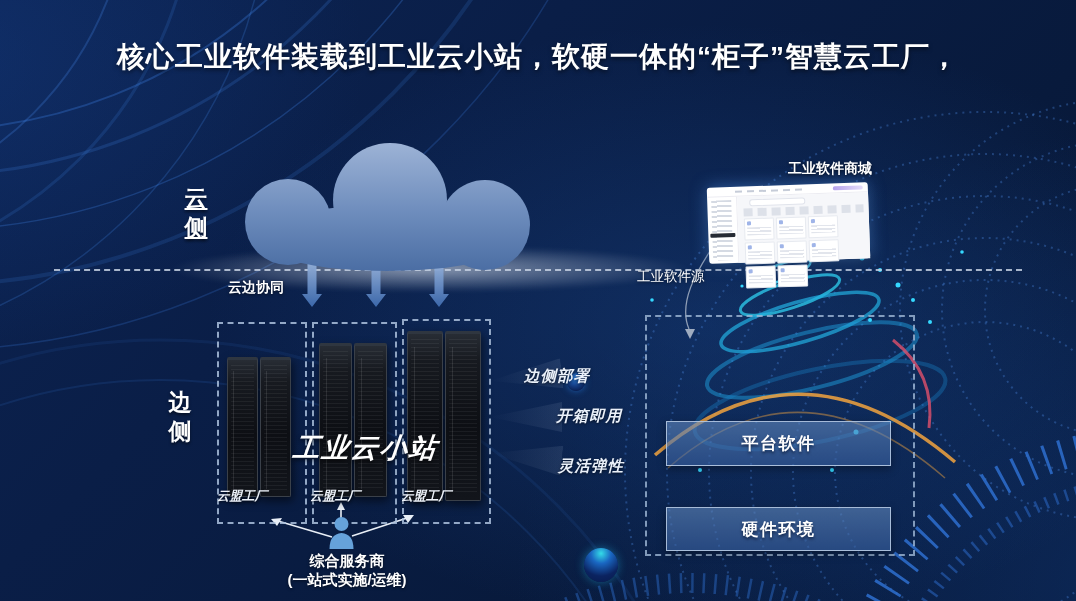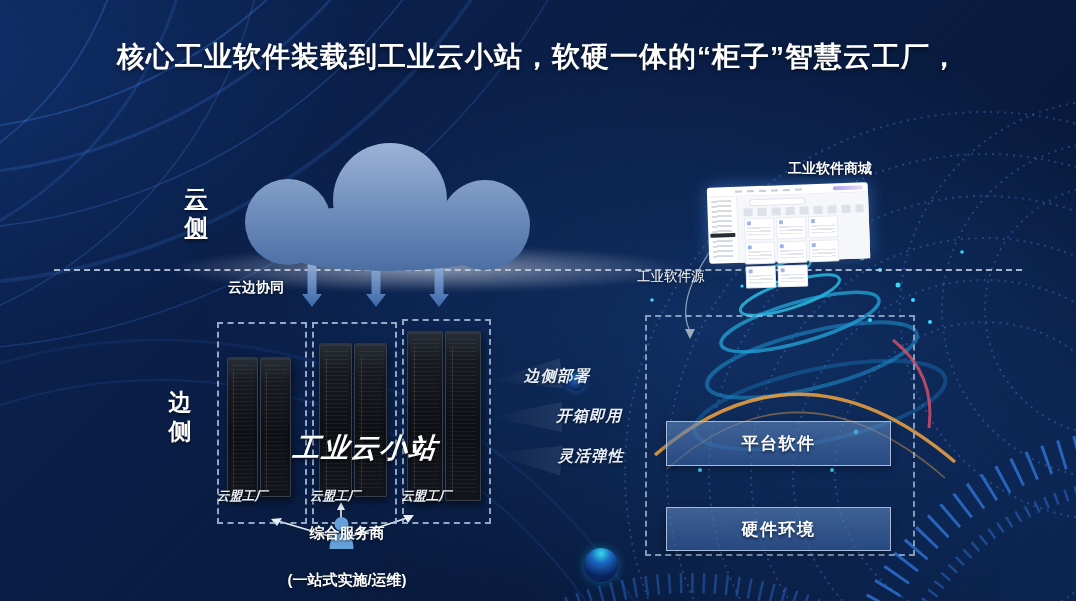--- a/index.html
+++ b/index.html
@@ -268,29 +268,29 @@
   <div class="abs rack-label" style="left:310px;top:488px;">云盟工厂</div>
   <div class="abs rack-label" style="left:401px;top:488px;">云盟工厂</div>
 
   <div class="abs station-name">工业云小站</div>
 
   <div class="abs beam" style="top:362px;transform:rotate(-6deg);"></div>
   <div class="abs beam" style="top:402px;"></div>
   <div class="abs beam" style="top:442px;transform:rotate(6deg);"></div>
   <div class="abs feature" style="left:524px;top:366px;">边侧部署</div>
   <div class="abs feature" style="left:556px;top:406px;">开箱即用</div>
-  <div class="abs feature" style="left:558px;top:446px;">灵活弹性</div>
+  <div class="abs feature" style="left:558px;top:456px;">灵活弹性</div>
 
   <div class="abs sphere sphere-sm"></div>
   <div class="abs sphere sphere-lg"></div>
 
   <div class="abs dash-box" style="left:645px;top:315px;width:266px;height:237px;border-color:rgba(160,185,215,.8);"></div>
   <div class="abs stack-box" style="top:421px;height:43px;">平台软件</div>
   <div class="abs stack-box" style="top:507px;height:42px;">硬件环境</div>
 
   <svg class="abs" style="left:328px;top:516px;z-index:4;" width="27" height="34" viewBox="0 0 27 34">
     <circle cx="13.5" cy="8" r="7" fill="#66a2da"></circle>
     <path d="M1.5,33 Q1.5,18 13.5,17 Q25.5,18 25.5,33 Z" fill="#66a2da"></path>
   </svg>
-  <div class="abs service-text" style="top:524px;text-align:center;">综合服务商</div>
+  <div class="abs service-text" style="top:552px;text-align:center;">综合服务商</div>
   <div class="abs service-text" style="top:571px;">(一站式实施/运维)</div>
 
 </div>
 
 </body></html>

